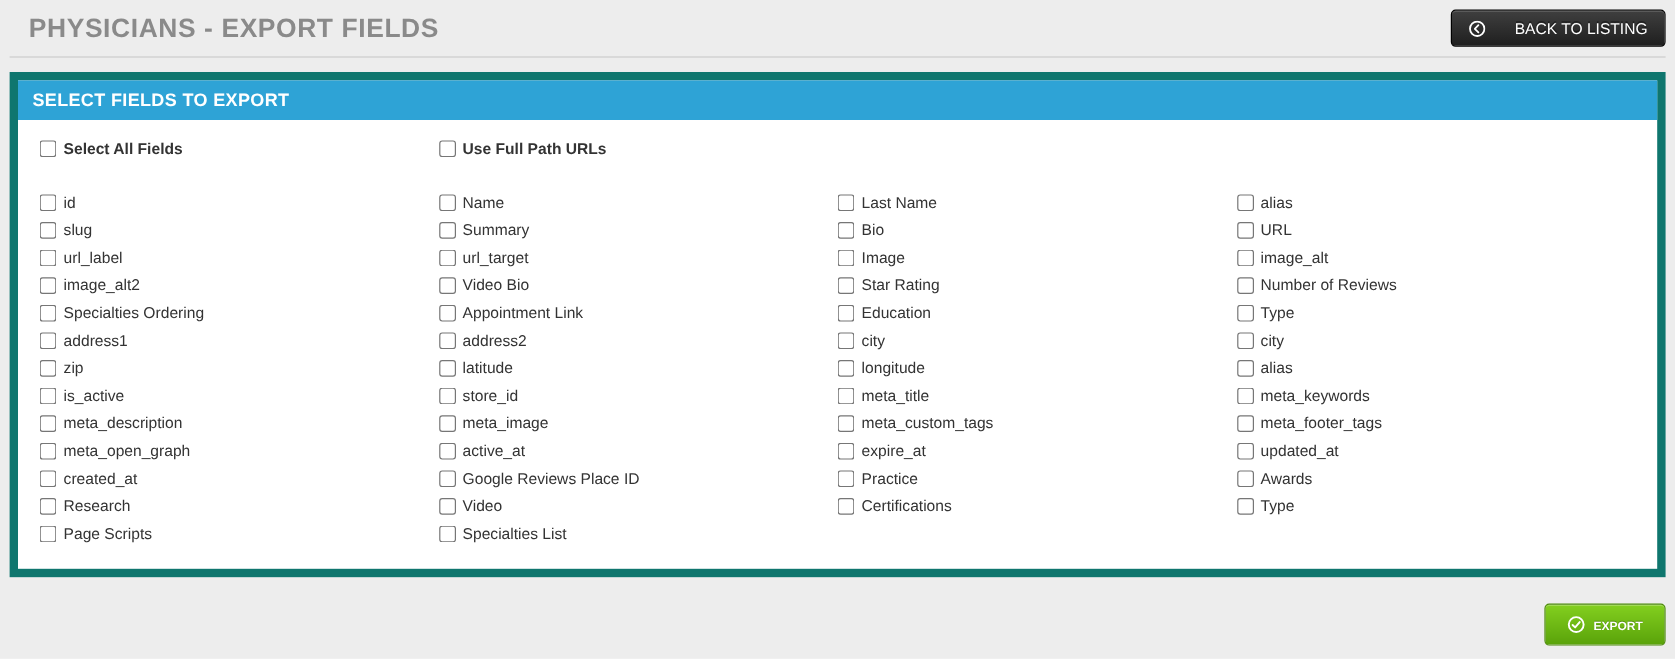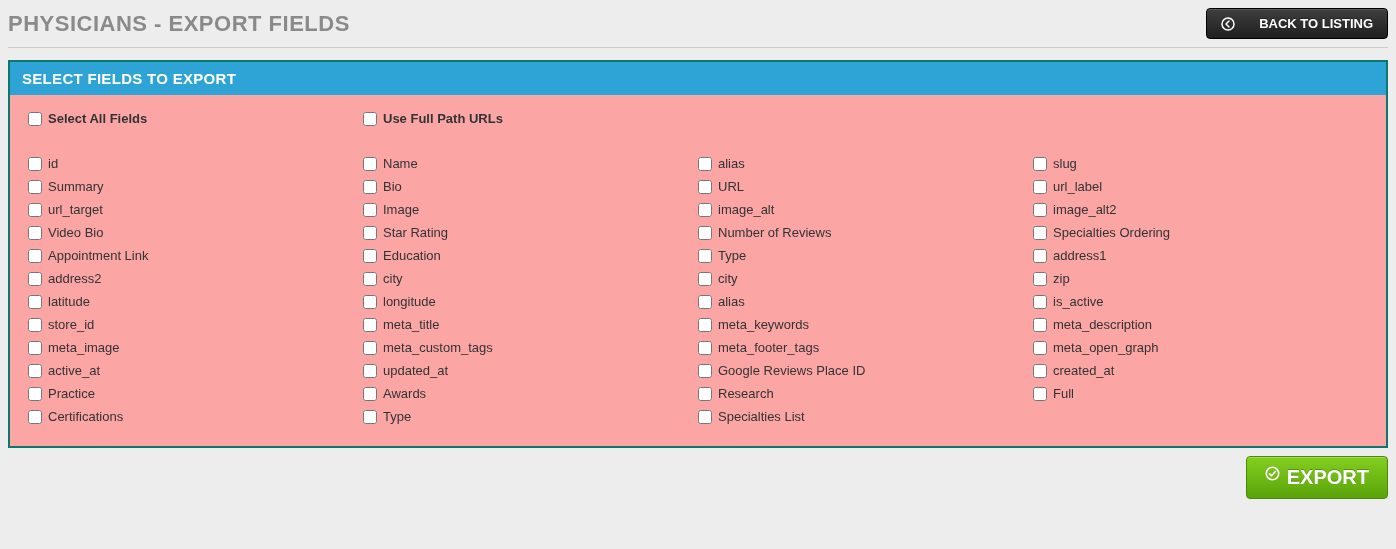--- a/index.html
+++ b/index.html
@@ -8,51 +8,52 @@
     background: #ededed;
     font-size: 13px;
     color: #333;
     padding: 8px;
   }
   .header-row {
     display: flex;
     justify-content: space-between;
     align-items: center;
     padding: 0 0 8px 0;
+    margin-left: 16px;
   }
   .page-title {
     font-size: 22px;
     font-weight: bold;
     color: #8a8a8a;
     letter-spacing: 0.5px;
   }
   .btn-dark {
     background: linear-gradient(#3f3f3f, #1f1f1f);
     color: #fff;
     border: 1px solid #000;
     border-radius: 4px;
     padding: 7px 14px;
-    font-weight: bold;
+    font-weight: normal;
     font-size: 13px;
     cursor: pointer;
     display: inline-flex;
     align-items: center;
     gap: 24px;
     text-shadow: 0 -1px 0 rgba(0,0,0,0.4);
     box-shadow: inset 0 1px 0 rgba(255,255,255,0.15);
   }
   .hr {
     border: none;
     border-top: 1px solid #ccc;
     margin-bottom: 12px;
   }
   .panel {
-    background: #fca5a5;
-    border: 2px solid #0f766e;
-    margin-bottom: 4px;
+    background: #ffffff;
+    border: 7px solid #0f766e;
+    margin-bottom: 18px;
   }
   .panel-header {
     background: #2ea3d6;
     color: #fff;
     font-weight: bold;
     font-size: 15px;
     padding: 8px 12px;
     letter-spacing: 0.3px;
   }
   .panel-body {
@@ -95,24 +96,24 @@
     justify-content: flex-end;
     padding-top: 4px;
   }
   .btn-green {
     background: linear-gradient(#83cf1f, #5aa30a);
     color: #fff;
     border: 1px solid #4a8a06;
     border-radius: 4px;
     padding: 9px 18px;
     font-weight: bold;
-    font-size: 20px;
+    font-size: 10px;
     cursor: pointer;
     display: inline-flex;
-    align-items: flex-start;
+    align-items: flex-end;
     gap: 7px;
     text-shadow: 0 -1px 0 rgba(0,0,0,0.25);
     box-shadow: inset 0 1px 0 rgba(255,255,255,0.25);
   }
   .icon {
     display: inline-flex;
     align-items: center;
     justify-content: center;
   }
 </style>
@@ -154,20 +155,24 @@
     <div class="field-item">
           <input type="checkbox" style="">
           <label>id</label>
         </div>
         <div class="field-item">
           <input type="checkbox" style="">
           <label>Name</label>
         </div>
         <div class="field-item">
           <input type="checkbox" style="">
+          <label>Last Name</label>
+        </div>
+        <div class="field-item">
+          <input type="checkbox" style="">
           <label>alias</label>
         </div>
         <div class="field-item">
           <input type="checkbox" style="">
           <label>slug</label>
         </div>
         <div class="field-item">
           <input type="checkbox" style="">
           <label>Summary</label>
         </div>
@@ -294,53 +299,61 @@
         <div class="field-item">
           <input type="checkbox" style="">
           <label>meta_open_graph</label>
         </div>
         <div class="field-item">
           <input type="checkbox" style="">
           <label>active_at</label>
         </div>
         <div class="field-item">
           <input type="checkbox" style="">
+          <label>expire_at</label>
+        </div>
+        <div class="field-item">
+          <input type="checkbox" style="">
           <label>updated_at</label>
         </div>
         <div class="field-item">
           <input type="checkbox" style="">
+          <label>created_at</label>
+        </div>
+        <div class="field-item">
+          <input type="checkbox" style="">
           <label>Google Reviews Place ID</label>
         </div>
         <div class="field-item">
           <input type="checkbox" style="">
-          <label>created_at</label>
-        </div>
-        <div class="field-item">
-          <input type="checkbox" style="">
           <label>Practice</label>
         </div>
         <div class="field-item">
           <input type="checkbox" style="">
           <label>Awards</label>
         </div>
         <div class="field-item">
           <input type="checkbox" style="">
           <label>Research</label>
         </div>
         <div class="field-item">
           <input type="checkbox" style="">
-          <label>Full</label>
+          <label>Video</label>
         </div>
         <div class="field-item">
           <input type="checkbox" style="">
           <label>Certifications</label>
         </div>
         <div class="field-item">
           <input type="checkbox" style="">
           <label>Type</label>
+        </div>
+        <div class="field-item">
+          <input type="checkbox" style="">
+          <label>Page Scripts</label>
         </div>
         <div class="field-item">
           <input type="checkbox" style="">
           <label>Specialties List</label>
         </div>
       </div>
 
   </div>
 </div>
 

